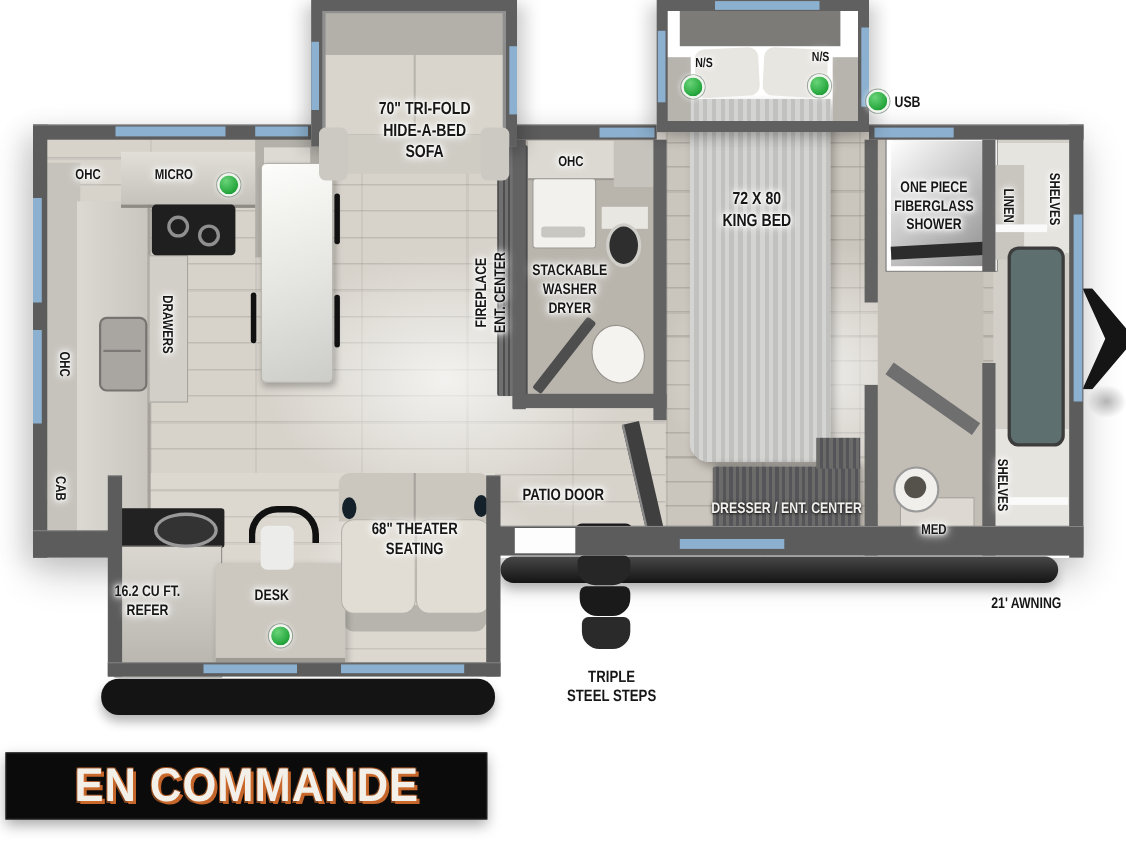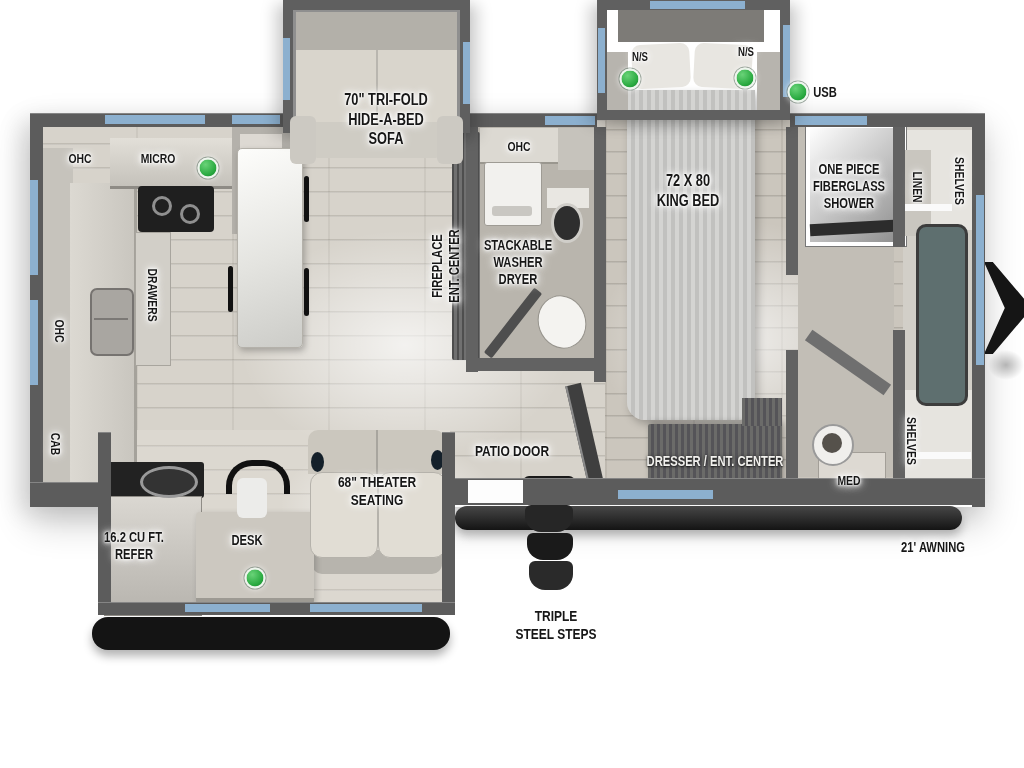--- a/index.html
+++ b/index.html
@@ -173,20 +173,23 @@
 
     <div class="step" style="left:523px;top:476px;width:52px;height:28px;background:#1a1a1a;"></div>
     <div class="step" style="left:525px;top:505px;width:48px;height:27px;background:#262626;"></div>
     <div class="step" style="left:527px;top:533px;width:46px;height:27px;background:#1a1a1a;"></div>
     <div class="step" style="left:529px;top:561px;width:44px;height:29px;background:#2a2a2a;"></div>
     <div class="abs" style="left:455px;top:506px;width:507px;height:24px;background:linear-gradient(#474747,#141414);border-radius:12px;box-shadow:0 6px 10px rgba(0,0,0,.25);z-index:5;"></div>
     <div class="abs" style="left:92px;top:617px;width:358px;height:33px;background:#141414;border-radius:16px;box-shadow:0 6px 10px rgba(0,0,0,.3);z-index:5;"></div>
     <div class="abs" style="left:984px;top:262px;width:40px;height:92px;background:#151515;clip-path:polygon(0 0,22% 0,100% 40%,100% 60%,22% 100%,0 100%,52% 50%);z-index:13;"></div>
     <div class="abs" style="left:988px;top:350px;width:36px;height:30px;background:radial-gradient(closest-side, rgba(0,0,0,.28), rgba(0,0,0,0));border-radius:50%;z-index:4;"></div>
 
+    <div class="banner" style="left:5px;top:684px;width:436px;height:59px;">
+      <span>EN COMMANDE</span>
+    </div>
   <div class="lbl" style="left: 80px; top: 159px; font-size: 13px; --r: 0deg;">OHC</div>
       <div class="lbl" style="left: 158px; top: 159px; font-size: 13px; --r: 0deg;">MICRO</div>
       <div class="lbl" style="left: 386px; top: 119px; font-size: 16px; --r: 0deg;">70" TRI-FOLD
 HIDE-A-BED
 SOFA</div>
       <div class="lbl" style="left: 519px; top: 147px; font-size: 13px; --r: 0deg;">OHC</div>
       <div class="lbl" style="left: 640px; top: 57px; font-size: 12px; --r: 0deg;">N/S</div>
       <div class="lbl" style="left: 746px; top: 52px; font-size: 12px; --r: 0deg;">N/S</div>
       <div class="lbl" style="left: 825px; top: 93px; font-size: 14px; --r: 0deg;">USB</div>
       <div class="lbl" style="left: 688px; top: 191px; font-size: 16px; --r: 0deg;">72 X 80

